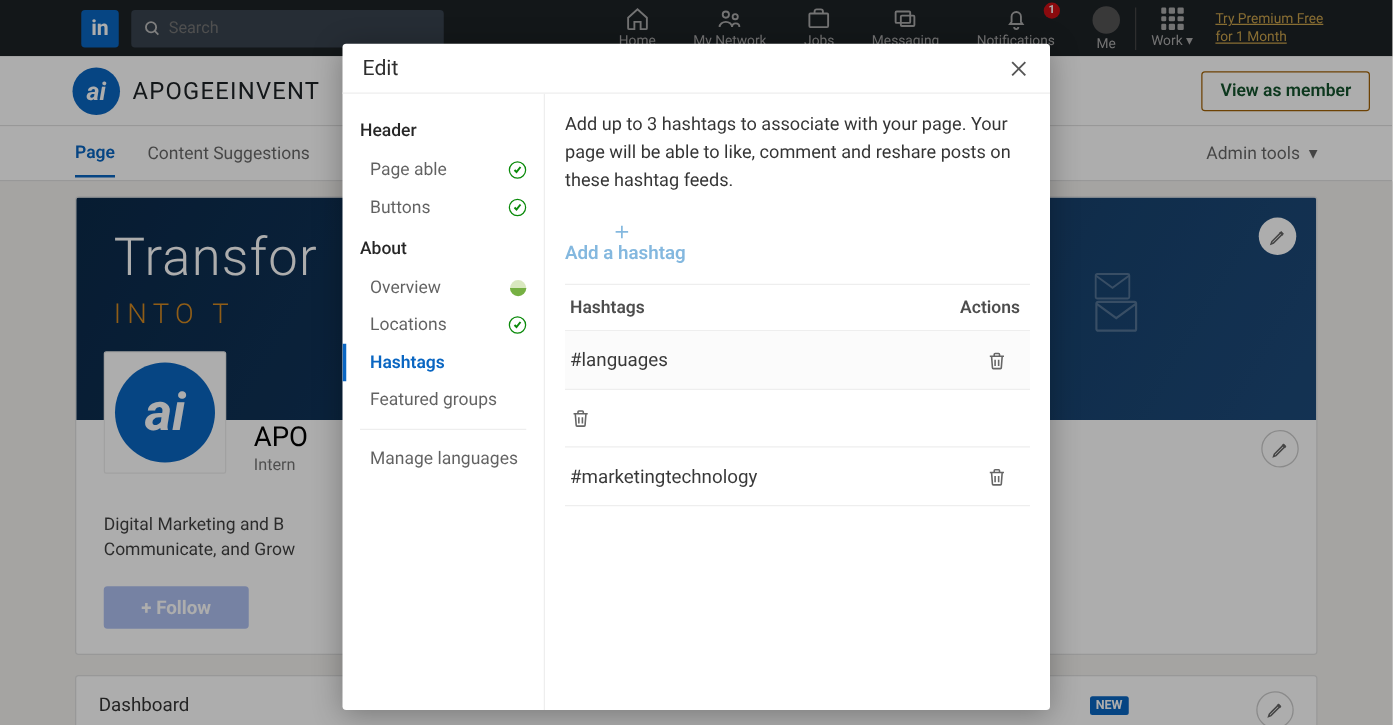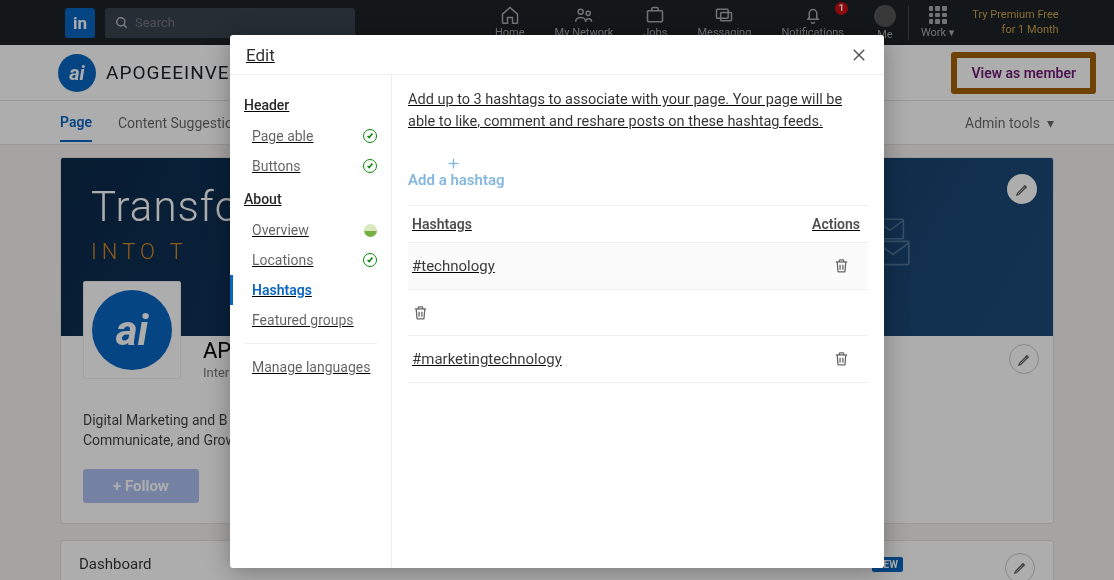--- a/index.html
+++ b/index.html
@@ -13,28 +13,28 @@
 .search-box input { background:transparent; border:none; outline:none; color:#ccc; font-size:13px; width:100%; }
 .nav-items { display:flex; margin-left:140px; gap:30px; }
 .nav-item { display:flex; flex-direction:column; align-items:center; font-size:11px; color:#aaa; position:relative; cursor:pointer; }
 .nav-item svg { margin-bottom:1px; }
 .notif-badge { position:absolute; top:-3px; right:-4px; background:#cc1016; color:#fff; font-size:9px; border-radius:50%; width:13px; height:13px; display:flex; align-items:center; justify-content:center; font-weight:700; }
 .nav-divider { width:1px; height:34px; background:#444; margin:0 12px; }
 .nav-avatar { width:22px; height:22px; border-radius:50%; background:#555; margin-bottom:1px; }
 .work-menu { display:flex; flex-direction:column; align-items:center; font-size:11px; color:#aaa; cursor:pointer; }
 .work-grid { width:18px; height:18px; display:grid; grid-template-columns:repeat(3,1fr); grid-template-rows:repeat(3,1fr); gap:2px; margin-bottom:2px; }
 .work-grid span { background:#aaa; border-radius:1px; }
-.premium { font-size:11px; color:#c9a24b; text-align:right; line-height:1.3; margin-left:18px; cursor:pointer; }
+.premium { font-size:11px; color:#c9a24b; text-align:left; line-height:1.3; margin-left:18px; cursor:pointer;text-decoration:underline; }
 
 
 .pageheader { height:56px; background:#fff; border-bottom:1px solid #e0e0e0; display:flex; align-items:center; padding:0 18px 0 58px; }
 .company-logo-sm { width:38px; height:38px; border-radius:50%; background:#0a66c2; display:flex; align-items:center; justify-content:center; color:#fff; font-style:italic; font-weight:700; font-size:20px; margin-right:10px; }
 .company-name { font-size:19px; color:#1d2226; letter-spacing:1px; }
 .spacer { flex:1; }
-.view-member-btn { border:6px solid #a16207; color:#701a75; background:transparent; font-size:14px; font-weight:600; padding:7px 14px; border-radius:3px; cursor:pointer; }
+.view-member-btn { border:1px solid #a16207; color:#14532d; background:transparent; font-size:14px; font-weight:600; padding:7px 14px; border-radius:3px; cursor:pointer; }
 
 
 .tabstrip { height:44px; background:#fff; border-bottom:1px solid #e0e0e0; display:flex; align-items:center; padding:0 60px; font-size:14px; color:rgba(0,0,0,0.6); }
 .tab { margin-right:26px; padding:10px 0; cursor:pointer; }
 .tab.active { color:#0a66c2; font-weight:600; border-bottom:2px solid #0a66c2; }
 .admin-tools { margin-left:auto; display:flex; align-items:center; cursor:pointer; color:rgba(0,0,0,0.6); }
 
 
 .content { padding:12px 60px; }
 .cover-card { background:#fff; border:1px solid #e0e0e0; border-radius:3px; overflow:hidden; position:relative; }
@@ -53,21 +53,21 @@
 .follow-btn { margin-top:18px; background:#1d4ed8; opacity:.35; color:#fff; border:none; padding:8px 30px; border-radius:3px; font-size:15px; font-weight:700; display:inline-flex; align-items:center; }
 .card-pencil { position:absolute; top:8px; right:14px; width:30px; height:30px; border-radius:50%; border:1px solid #ccc; display:flex; align-items:center; justify-content:center; cursor:pointer; }
 .dashboard-card { margin-top:16px; background:#fff; border:1px solid #e0e0e0; border-radius:3px; padding:14px 18px; display:flex; align-items:center; font-size:15px; color:rgba(0,0,0,0.8); position:relative; }
 .new-badge { position:absolute; right:150px; top:16px; background:#0a66c2; color:#fff; font-size:10px; font-weight:700; padding:2px 5px; border-radius:2px; }
 .dash-pencil { position:absolute; top:12px; right:18px; width:30px; height:30px; border-radius:50%; border:1px solid #ccc; display:flex; align-items:center; justify-content:center; cursor:pointer; }
 
 
 .scrim { position:absolute; inset:0; background:rgba(0,0,0,0.32); }
 
 
-.modal { position:absolute; top:35px; left:50%; transform:translateX(-50%); width:654px; height:533px; background:#fff; border-radius:3px; box-shadow:0 4px 24px rgba(0,0,0,0.3); display:flex; flex-direction:column;text-decoration:underline; }
+.modal { position:absolute; top:35px; left:50%; transform:translateX(-50%); width:566px; height:533px; background:#fff; border-radius:3px; box-shadow:0 4px 24px rgba(0,0,0,0.3); display:flex; flex-direction:column; }
 .modal-header { height:40px; display:flex; align-items:center; padding:0 16px; border-bottom:1px solid #eee; }
 .modal-title { font-size:17px; color:rgba(0,0,0,0.82); }
 .modal-close { margin-left:auto; cursor:pointer; color:rgba(0,0,0,0.6); }
 .modal-body { flex:1; display:flex; overflow:hidden; }
 .modal-sidebar { width:162px; border-right:1px solid #eee; padding:12px 0; font-size:14px; }
 .side-title { padding:4px 14px; color:rgba(0,0,0,0.85); font-weight:500; margin-top:6px; margin-bottom:4px; font-size:14px; }
 .side-item { padding:7px 14px 7px 22px; color:rgba(0,0,0,0.62); display:flex; align-items:center; justify-content:space-between; cursor:pointer; font-size:14px; }
 .side-item.active { color:#0a66c2; font-weight:600; border-left:3px solid #0a66c2; padding-left:19px; }
 .side-check { width:14px; height:14px; border:1.5px solid #0a8a0a; border-radius:50%; display:flex; align-items:center; justify-content:center; }
 .side-check svg { display:block; }
@@ -291,21 +291,21 @@
             <line x1="4" y1="12" x2="20" y2="12"></line>
           </svg>
         <span>Add a hashtag</span>
       </div>
       <div class="tag-table">
         <div class="tag-header">
           <span>Hashtags</span>
           <span style="padding-right:4px">Actions</span>
         </div>
         <div class="tag-row first">
-          <span>#technology</span>
+          <span>#languages</span>
           <span class="trash-btn">
             <svg width="17" height="17" viewBox="0 0 24 24" fill="none" stroke="#666" stroke-width="1.8">
                 <path d="M4 7h16"></path>
                 <path d="M9 7V5a1 1 0 0 1 1-1h4a1 1 0 0 1 1 1v2"></path>
                 <path d="M6 7l1 13a1 1 0 0 0 1 1h8a1 1 0 0 0 1-1l1-13"></path>
                 <line x1="10" y1="11" x2="10" y2="18"></line>
                 <line x1="14" y1="11" x2="14" y2="18"></line>
               </svg>
           </span>
         </div>

